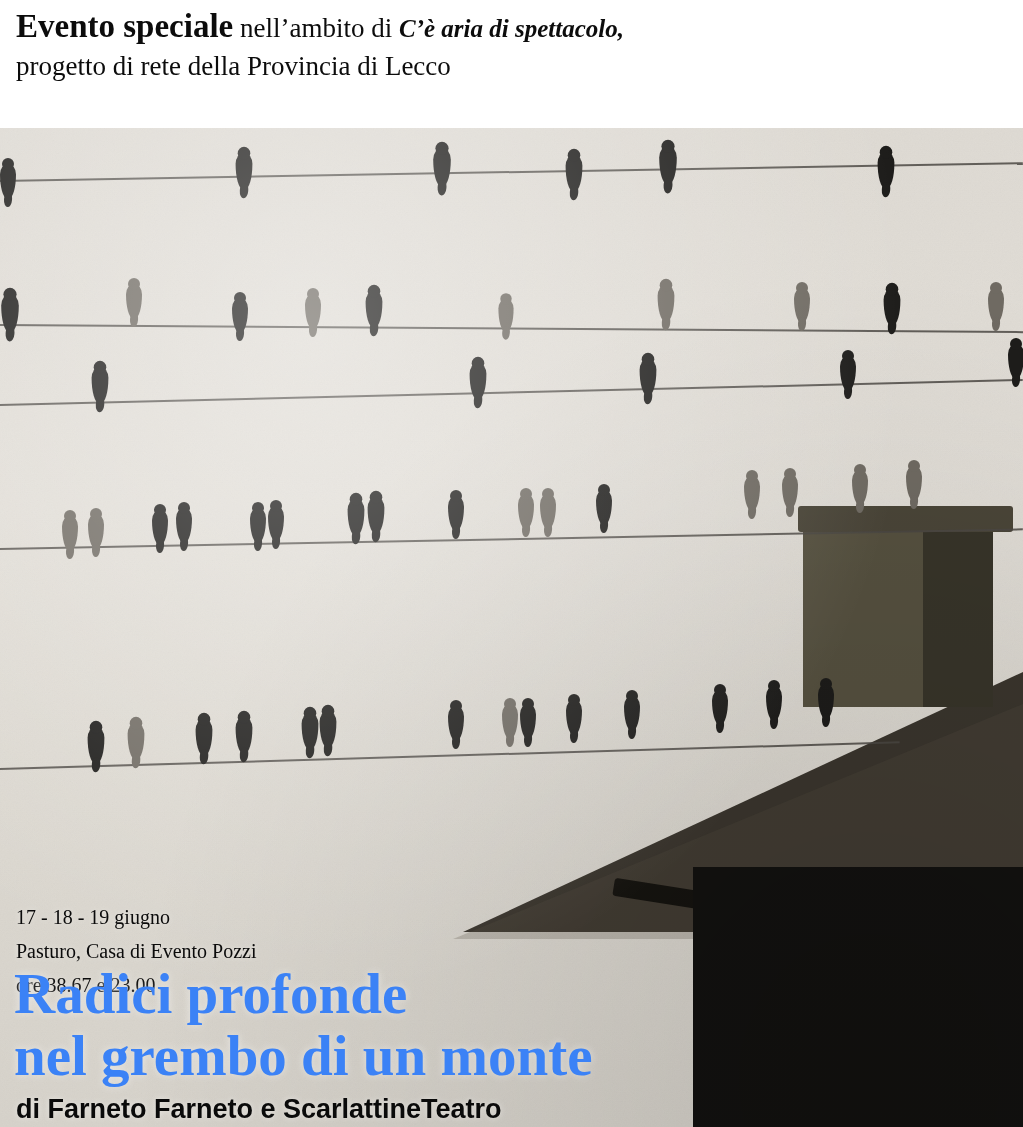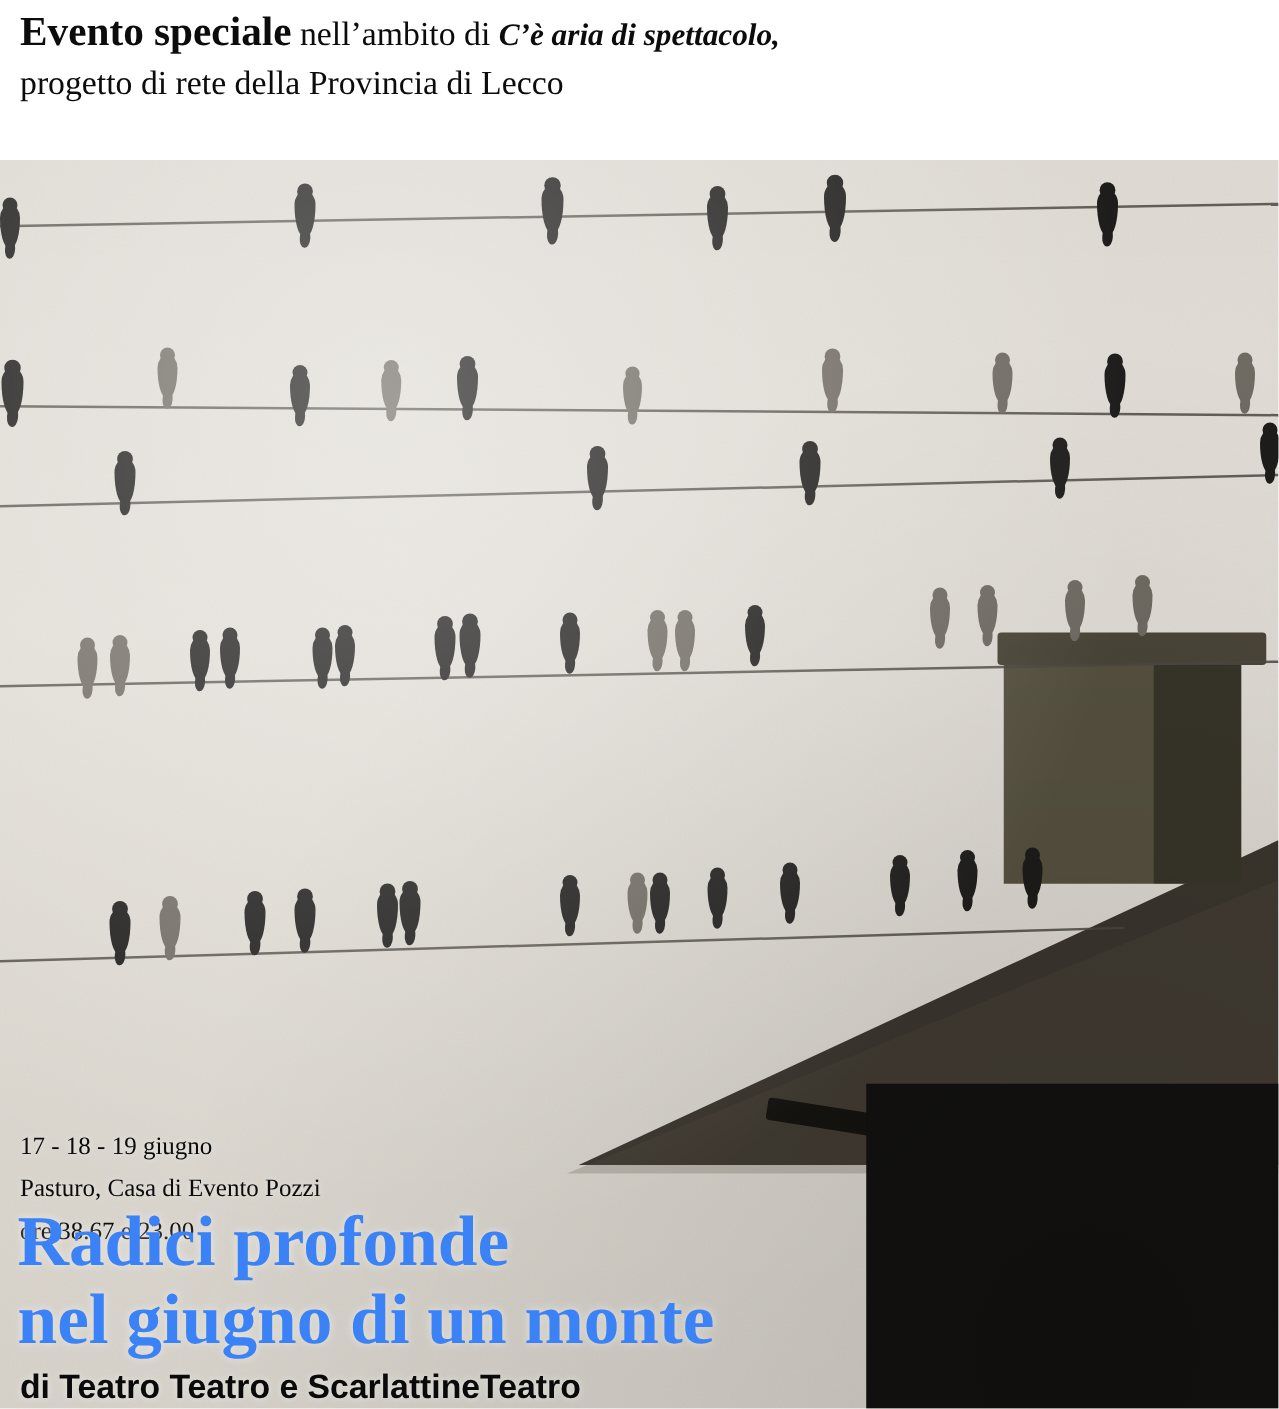--- a/index.html
+++ b/index.html
@@ -325,17 +325,17 @@
     </div>
 
   <div class="info">
     <div class="info-line">17 - 18 - 19 giugno</div>
     <div class="info-line">Pasturo, Casa di Evento Pozzi</div>
     <div class="info-line">ore 38.67 e 23.00</div>
   </div>
 
   <div class="title-block">
     <div class="title-line">Radici profonde</div>
-    <div class="title-line">nel giugno di un monte</div>
+    <div class="title-line">nel grembo di un monte</div>
   </div>
 
-  <div class="credits">di Teatro Teatro e ScarlattineTeatro</div>
+  <div class="credits">di Farneto Farneto e ScarlattineTeatro</div>
 </div>
 
 </body></html>

